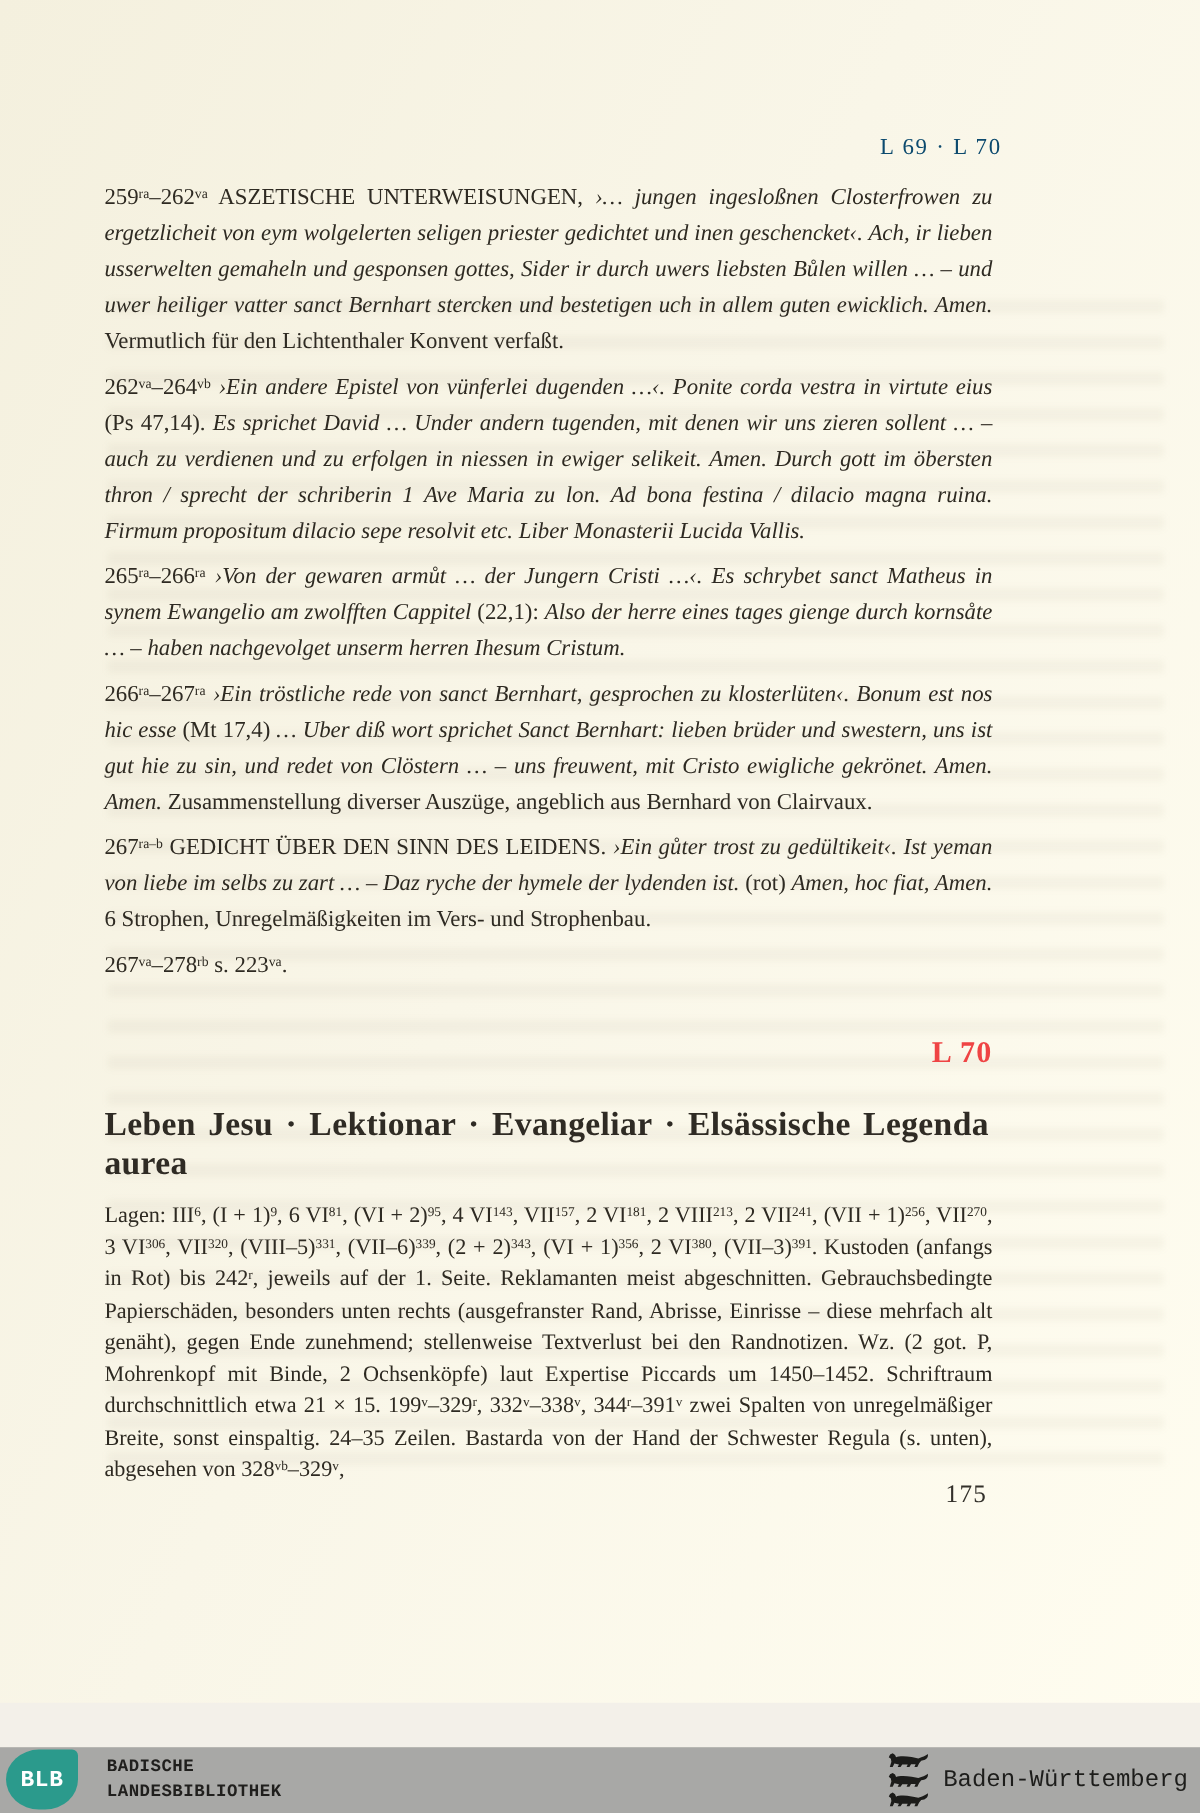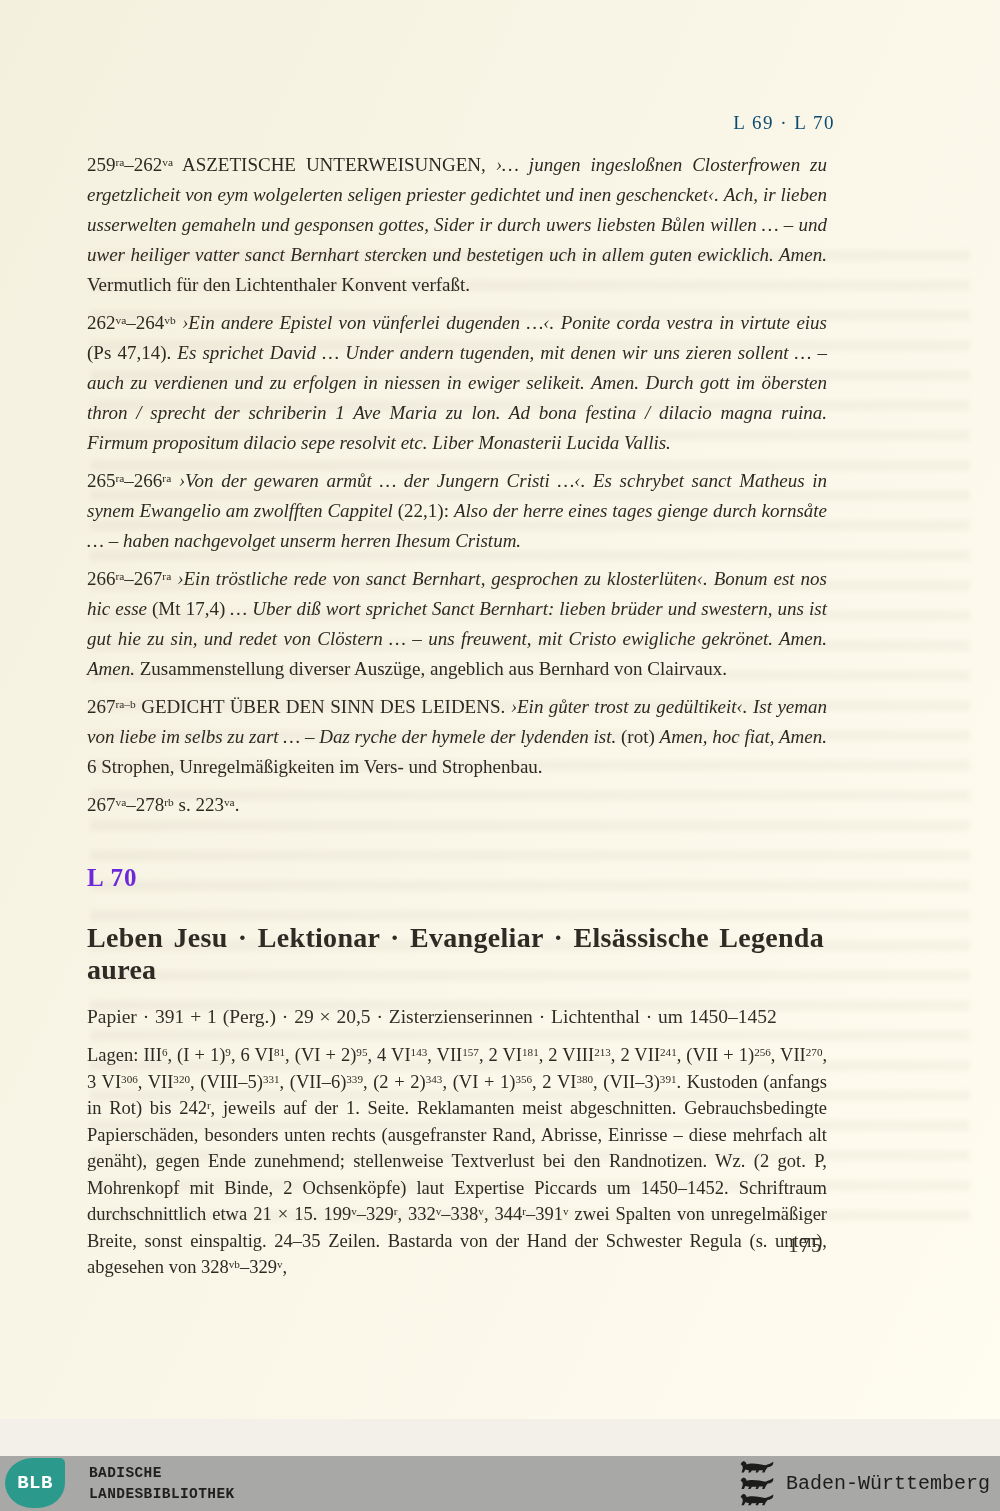--- a/index.html
+++ b/index.html
@@ -25,21 +25,21 @@
     font-size:19px;line-height:30px;text-align:justify;
     margin:0 0 8px 0;hyphens:auto;
   }
   .entry .it, .it{font-style:italic;}
   sup{
     font-size:0.60em;line-height:0;vertical-align:baseline;
     position:relative;top:-0.45em;
   }
   .entry-last{margin-top:8px;margin-bottom:0;}
   .sig-heading{
-    font-size:25px;letter-spacing:1px;margin:44px 0 0 0;color:#6d28d9;
+    font-size:25px;letter-spacing:1px;margin:44px 0 0 0;color:#ef4444;text-align:right;
   }
   .main-title{
     font-size:28px;letter-spacing:0.3px;word-spacing:3px;
     margin:30px 0 0 0;color:#2f2b24;
   }
   .subtitle{
     font-size:19.5px;margin:20px 0 0 0;word-spacing:1px;color:#332e26;
   }
   .lagen{
     font-size:18.5px;line-height:26.5px;text-align:justify;
@@ -89,21 +89,20 @@
   <p class="entry"><span>262</span><sup>va</sup><span>–264</span><sup>vb</sup><span> </span><span class="it">›Ein andere Epistel von vünferlei dugenden …‹. Ponite corda vestra in virtute eius </span><span>(Ps 47,14). </span><span class="it">Es sprichet David … Under andern tugenden, mit denen wir uns zieren sollent … – auch zu verdienen und zu erfolgen in niessen in ewiger selikeit. Amen. Durch gott im öbersten thron / sprecht der schriberin 1 Ave Maria zu lon. Ad bona festina / dilacio magna ruina. Firmum propositum dilacio sepe resolvit etc. Liber Monasterii Lucida Vallis.</span></p>
   <p class="entry"><span>265</span><sup>ra</sup><span>–266</span><sup>ra</sup><span> </span><span class="it">›Von der gewaren armůt … der Jungern Cristi …‹. Es schrybet sanct Matheus in synem Ewangelio am zwolfften Cappitel </span><span>(22,1): </span><span class="it">Also der herre eines tages gienge durch kornsåte … – haben nachgevolget unserm herren Ihesum Cristum.</span></p>
   <p class="entry"><span>266</span><sup>ra</sup><span>–267</span><sup>ra</sup><span> </span><span class="it">›Ein tröstliche rede von sanct Bernhart, gesprochen zu klosterlüten‹. Bonum est nos hic esse </span><span>(Mt 17,4) </span><span class="it">… Uber diß wort sprichet Sanct Bernhart: lieben brüder und swestern, uns ist gut hie zu sin, und redet von Clöstern … – uns freuwent, mit Cristo ewigliche gekrönet. Amen. Amen.</span><span> Zusammenstellung diverser Auszüge, angeblich aus Bernhard von Clairvaux.</span></p>
   <p class="entry"><span>267</span><sup>ra–b</sup><span> GEDICHT ÜBER DEN SINN DES LEIDENS. </span><span class="it">›Ein gůter trost zu gedültikeit‹. Ist yeman von liebe im selbs zu zart … – Daz ryche der hymele der lydenden ist.</span><span> (rot) </span><span class="it">Amen, hoc fiat, Amen.</span><span> 6 Strophen, Unregelmäßigkeiten im Vers- und Strophenbau.</span></p>
   <p class="entry entry-last"><span>267</span><sup>va</sup><span>–278</span><sup>rb</sup><span>  s. 223</span><sup>va</sup><span>.</span></p>
 
   <h2 class="sig-heading">L 70</h2>
 
   <h1 class="main-title">Leben Jesu · Lektionar · Evangeliar · Elsässische Legenda aurea</h1>
 
-  <p class="subtitle">Papier · 391 + 1 (Perg.) · 29 × 20,5 · Zisterzienserinnen · Lichtenthal · um 1450–1452</p>
 
   <p class="lagen"><span>Lagen: III</span><sup>6</sup><span>, (I + 1)</span><sup>9</sup><span>, 6 VI</span><sup>81</sup><span>, (VI + 2)</span><sup>95</sup><span>, 4 VI</span><sup>143</sup><span>, VII</span><sup>157</sup><span>, 2 VI</span><sup>181</sup><span>, 2 VIII</span><sup>213</sup><span>, 2 VII</span><sup>241</sup><span>, (VII + 1)</span><sup>256</sup><span>, VII</span><sup>270</sup><span>, 3 VI</span><sup>306</sup><span>, VII</span><sup>320</sup><span>, (VIII–5)</span><sup>331</sup><span>, (VII–6)</span><sup>339</sup><span>, (2 + 2)</span><sup>343</sup><span>, (VI + 1)</span><sup>356</sup><span>, 2 VI</span><sup>380</sup><span>, (VII–3)</span><sup>391</sup><span>. Kustoden (anfangs in Rot) bis 242</span><sup>r</sup><span>, jeweils auf der 1. Seite. Reklamanten meist abgeschnitten. Gebrauchsbedingte Papierschäden, besonders unten rechts (ausgefranster Rand, Abrisse, Einrisse – diese mehrfach alt genäht), gegen Ende zunehmend; stellenweise Textverlust bei den Randnotizen. Wz. (2 got. P, Mohrenkopf mit Binde, 2 Ochsenköpfe) laut Expertise Piccards um 1450–1452. Schriftraum durchschnittlich etwa 21 × 15. 199</span><sup>v</sup><span>–329</span><sup>r</sup><span>, 332</span><sup>v</sup><span>–338</span><sup>v</sup><span>, 344</span><sup>r</sup><span>–391</span><sup>v</sup><span> zwei Spalten von unregelmäßiger Breite, sonst einspaltig. 24–35 Zeilen. Bastarda von der Hand der Schwester Regula (s. unten), abgesehen von 328</span><sup>vb</sup><span>–329</span><sup>v</sup><span>,</span></p>
 </div>
 
 <div class="page-number">175</div>
 
 <div class="pre-footer-strip"></div>
 
 <div class="footer-bar">
   <div class="blb-logo">

